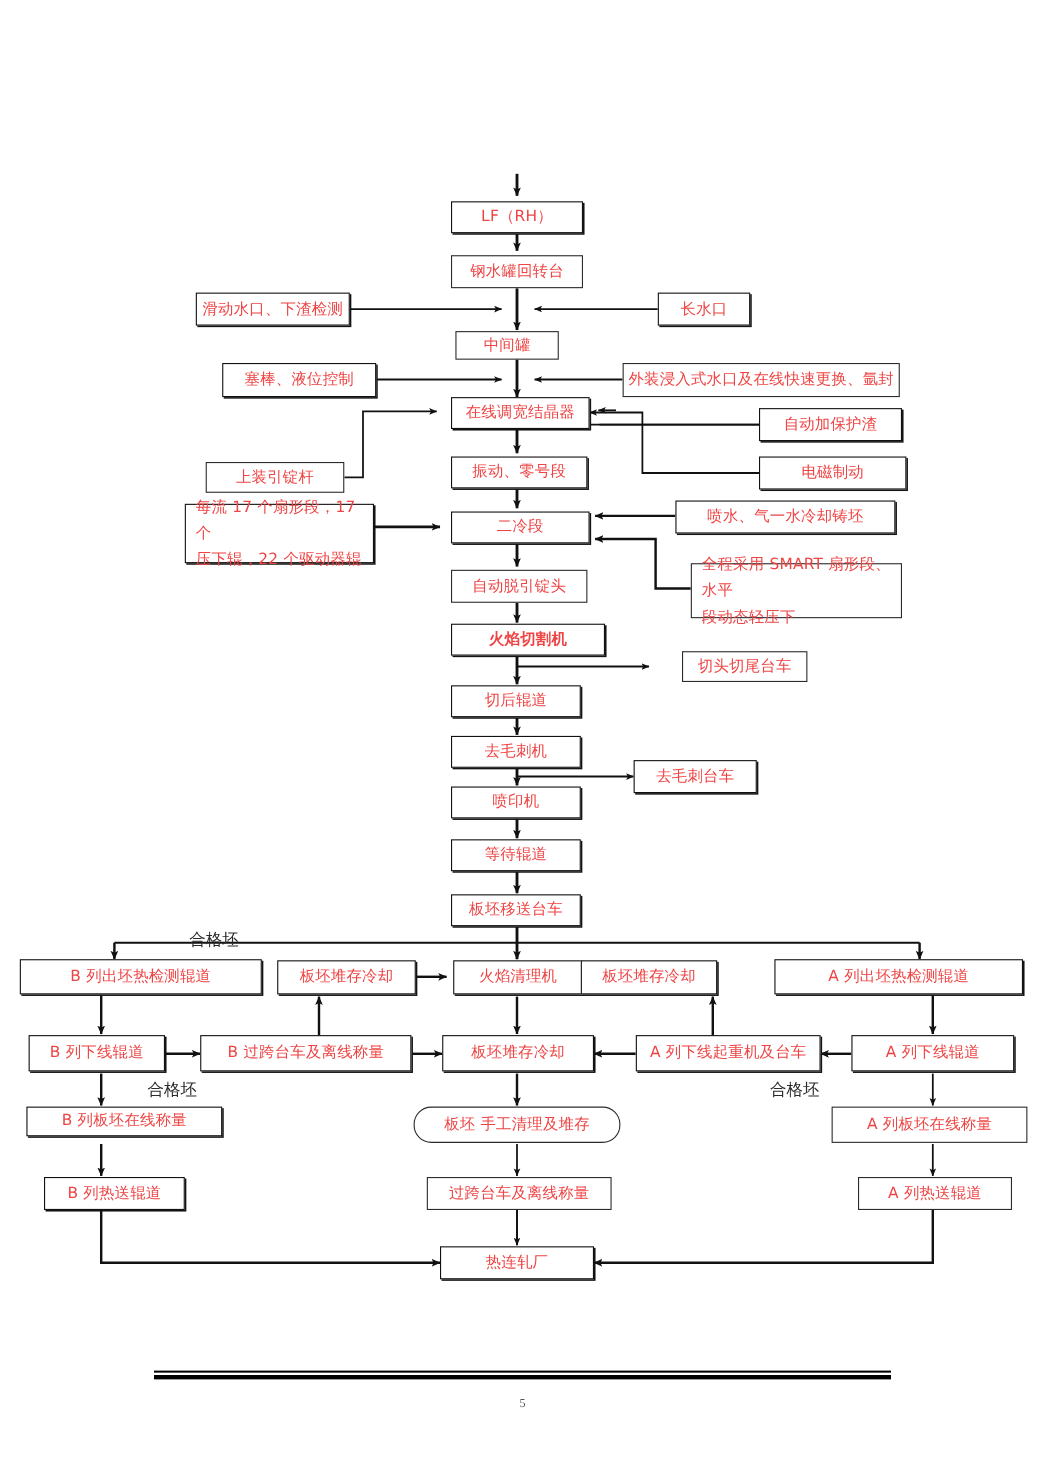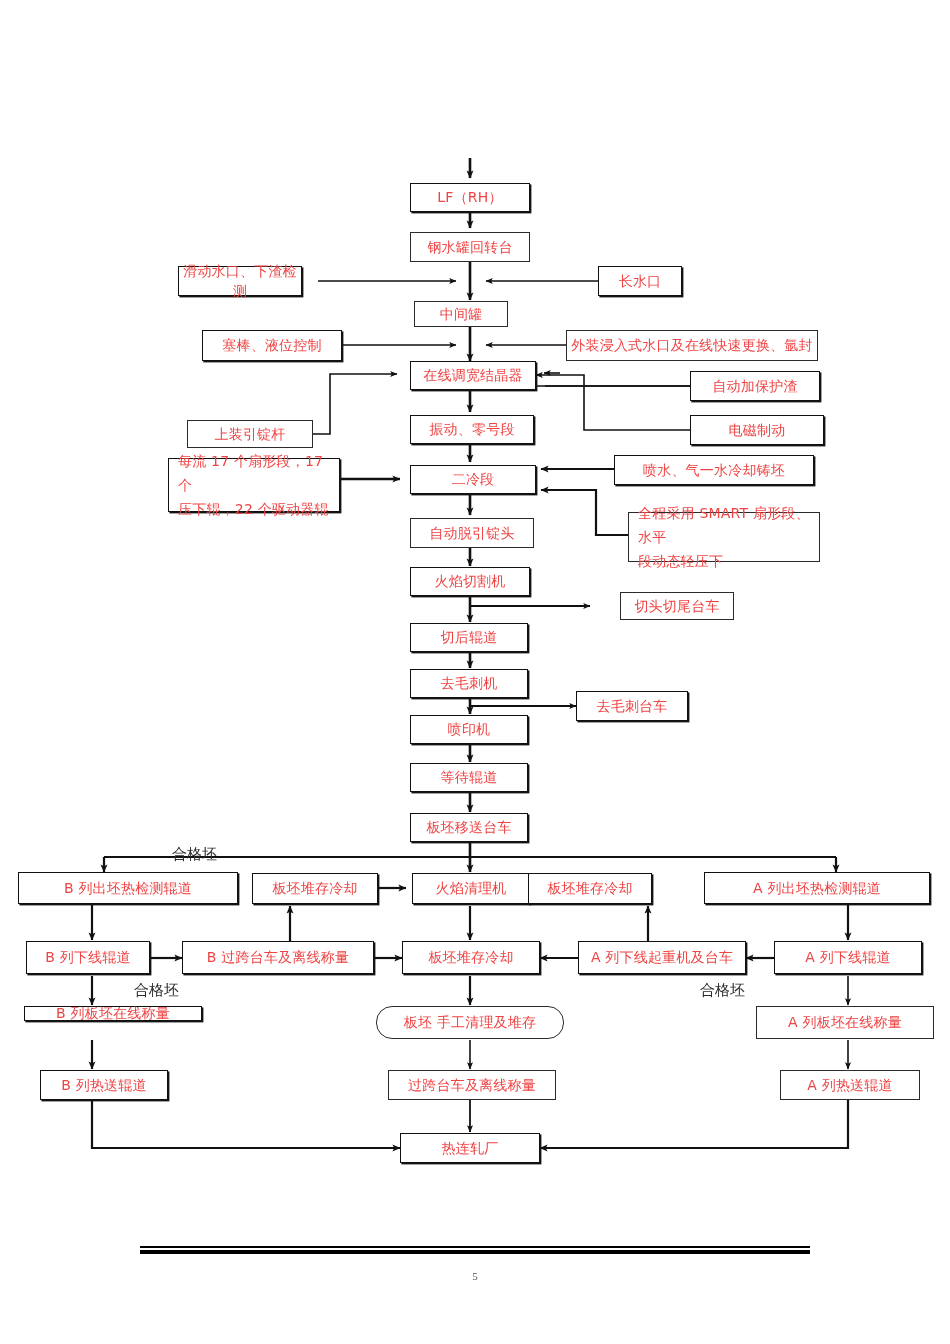--- a/index.html
+++ b/index.html
@@ -210,21 +210,21 @@
   </div>
 
   <div class="node" style="left:410px;top:232px;width:120px;height:30px;">
     <span class="txt">钢水罐回转台</span>
   </div>
 
   <div class="node heavy" style="left:598px;top:266px;width:84px;height:30px;">
     <span class="txt">长水口</span>
   </div>
 
-  <div class="node heavy" style="left:178px;top:266px;width:124px;height:30px;">
+  <div class="node heavy" style="left:178px;top:266px;width:140px;height:30px;">
     <span class="txt">滑动水口、下渣检测</span>
   </div>
 
   <div class="node" style="left:414px;top:301px;width:94px;height:26px;">
     <span class="txt">中间罐</span>
   </div>
 
   <div class="node" style="left:566px;top:330px;width:252px;height:31px;">
     <span class="txt">外装浸入式水口及在线快速更换、氩封</span>
   </div>
@@ -272,21 +272,21 @@
     <span class="txt">
       <span>全程采用 SMART 扇形段、水平</span><br>
       <span>段动态轻压下</span>
     </span>
   </div>
 
   <div class="node" style="left:410px;top:518px;width:124px;height:30px;">
     <span class="txt">自动脱引锭头</span>
   </div>
 
-  <div class="node heavy" style="left:410px;top:567px;width:120px;height:29px;">
+  <div class="node heavy" style="left:410px;top:567px;width:140px;height:29px;font-weight:bold;">
     <span class="txt">火焰切割机</span>
   </div>
 
   <div class="node" style="left:620px;top:592px;width:114px;height:28px;">
     <span class="txt">切头切尾台车</span>
   </div>
 
   <div class="node heavy" style="left:410px;top:623px;width:118px;height:29px;">
     <span class="txt">切后辊道</span>
   </div>
@@ -344,21 +344,21 @@
   </div>
 
   <div class="node heavy" style="left:578px;top:941px;width:168px;height:33px;">
     <span class="txt">A 列下线起重机及台车</span>
   </div>
 
   <div class="node heavy" style="left:774px;top:941px;width:148px;height:33px;">
     <span class="txt">A 列下线辊道</span>
   </div>
 
-  <div class="node heavy" style="left:24px;top:1006px;width:178px;height:15px;">
+  <div class="node heavy" style="left:24px;top:1006px;width:178px;height:27px;">
     <span class="txt">B 列板坯在线称量</span>
   </div>
 
   <div class="node" style="left:376px;top:1006px;width:188px;height:33px;border-radius:16px;">
     <span class="txt">板坯 手工清理及堆存</span>
   </div>
 
   <div class="node" style="left:756px;top:1006px;width:178px;height:33px;">
     <span class="txt">A 列板坯在线称量</span>
   </div>

